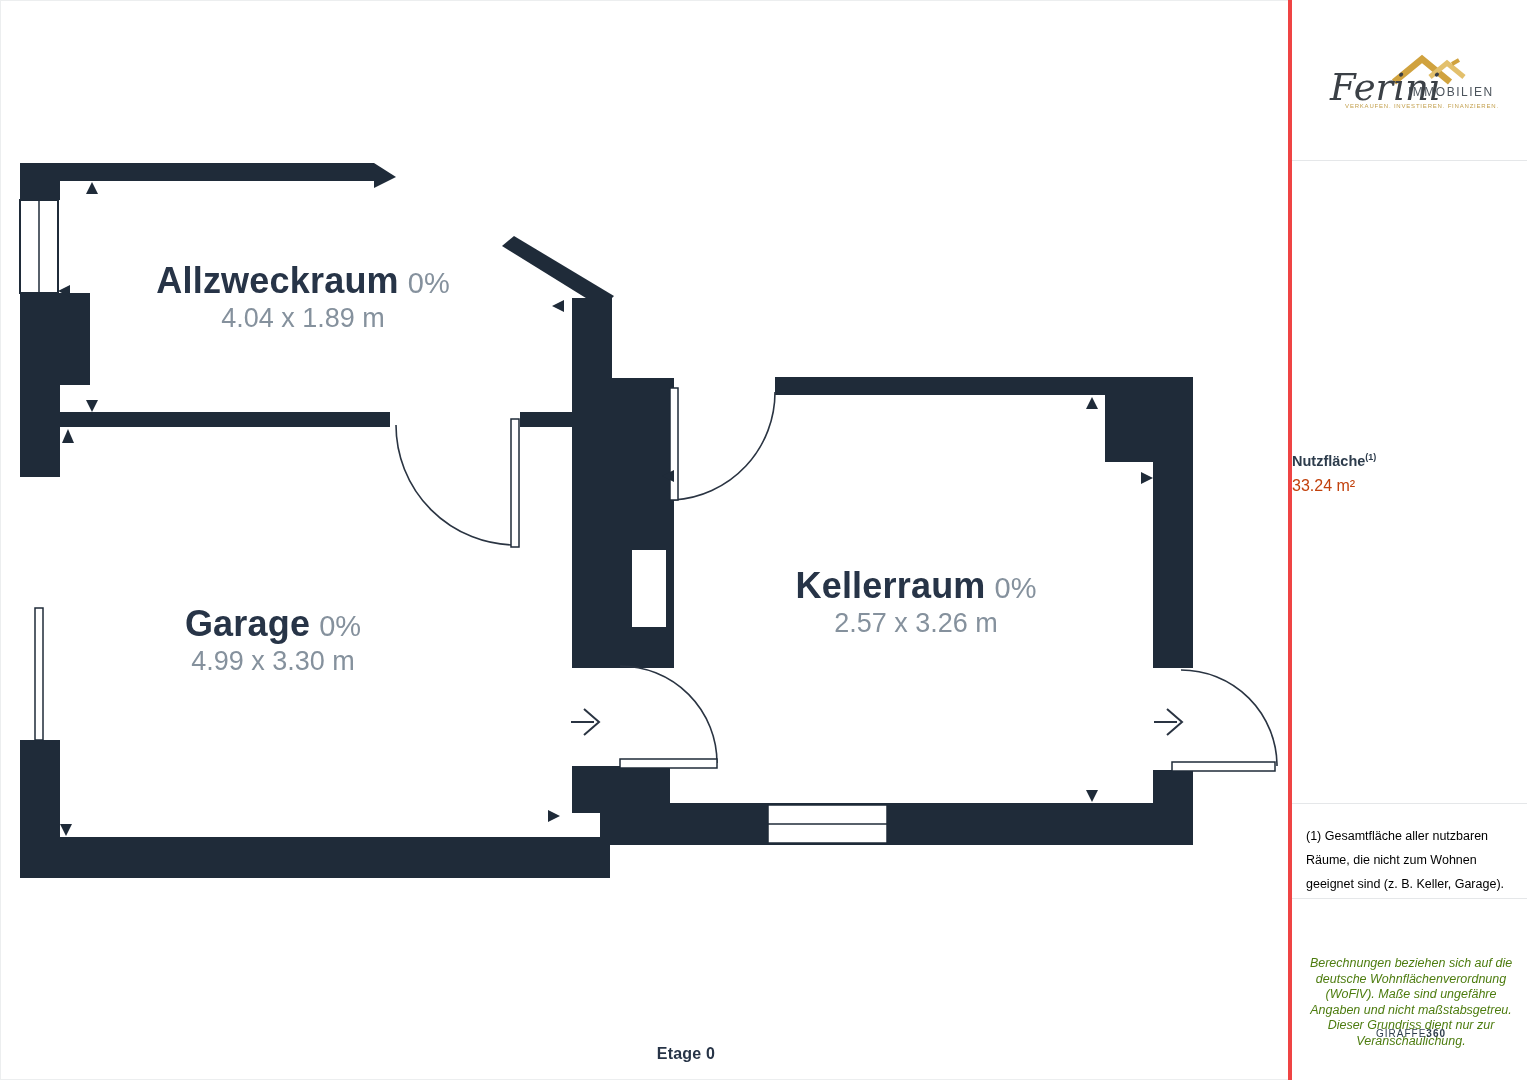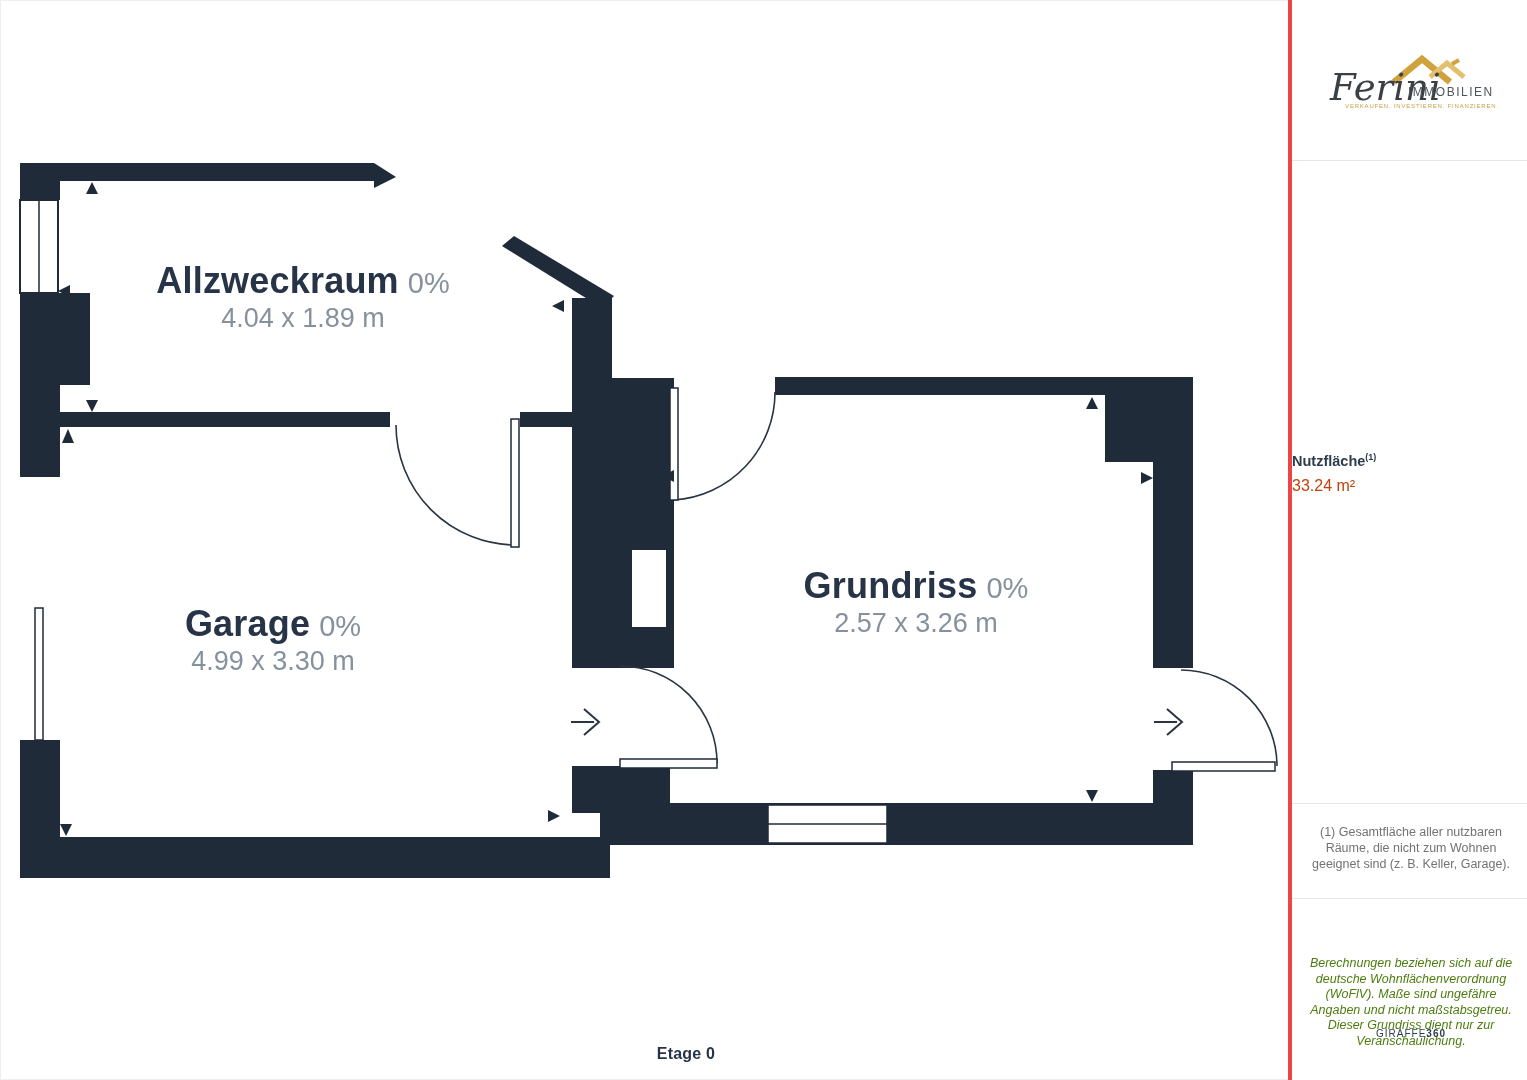--- a/index.html
+++ b/index.html
@@ -26,21 +26,21 @@
     border-left:4px solid #ef4444;background:#ffffff;
   }
   .sb-divider{position:absolute;left:0;width:100%;height:0;border-top:1px solid #e5e7e9;}
   .logo-block{position:absolute;top:0;left:0;width:100%;height:160px;}
   .nutz{position:absolute;top:452px;left:0;width:100%;}
   .nutz-label{font-size:14.5px;font-weight:bold;color:#2d3c4c;}
   .nutz-label sup{font-size:9px;font-weight:bold;}
   .nutz-value{font-size:16px;color:#c2410c;margin-top:8px;}
   .footnote{
     position:absolute;top:824px;left:14px;width:210px;
-    font-size:12.5px;line-height:16px;color:#737373;text-align:center;
+    font-size:12.5px;line-height:24px;color:#000000;
   }
   .disclaimer{
     position:absolute;top:956px;left:17px;width:204px;
     font-size:12.5px;line-height:15.5px;color:#4d7c0f;text-align:center;font-style:italic;
   }
   .giraffe{
     position:absolute;top:1028px;left:0;width:100%;text-align:center;
     font-size:10px;color:#2e3d4c;letter-spacing:1px;
   }
   .giraffe .bold{font-weight:bold;}
@@ -144,21 +144,21 @@
 
 <div class="room-label" style="left:273px;top:640px;">
   <div>
     <span class="room-name">Garage</span><span class="room-pct">0%</span>
   </div>
   <div class="room-dims">4.99 x 3.30 m</div>
 </div>
 
 <div class="room-label" style="left:916px;top:602px;">
   <div>
-    <span class="room-name">Grundriss</span><span class="room-pct">0%</span>
+    <span class="room-name">Kellerraum</span><span class="room-pct">0%</span>
   </div>
   <div class="room-dims">2.57 x 3.26 m</div>
 </div>
 
 <div class="floor-label">Etage 0</div>
 
 <div class="sidebar">
 
   <div class="logo-block">
     <svg width="238" height="160" viewBox="0 0 238 160">

